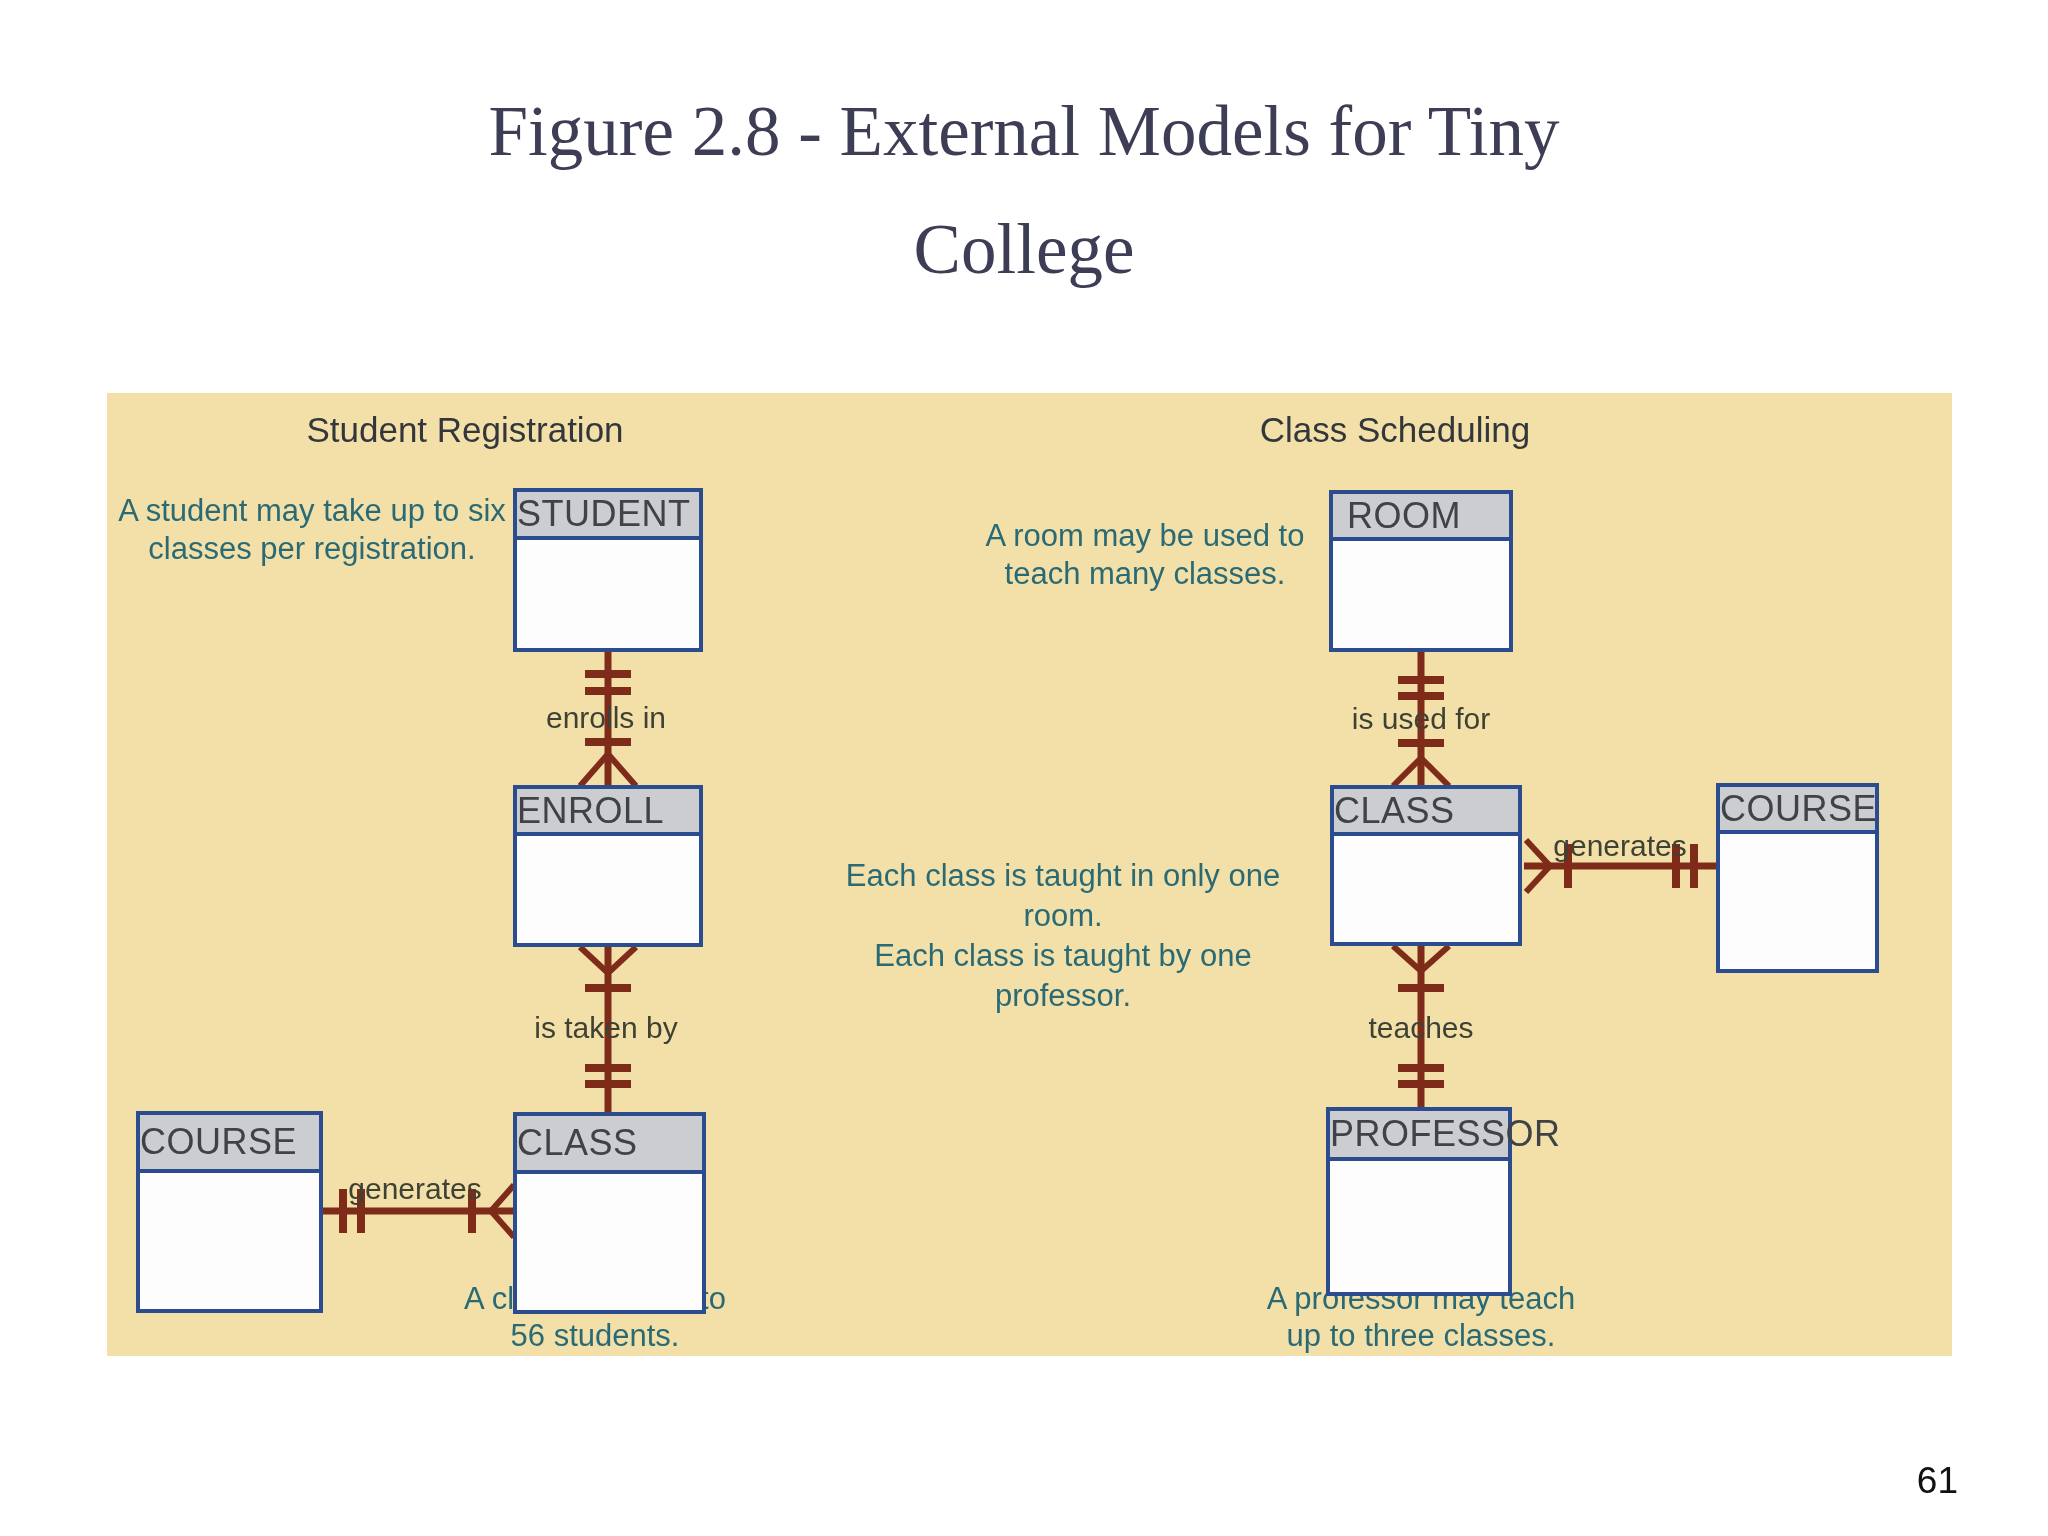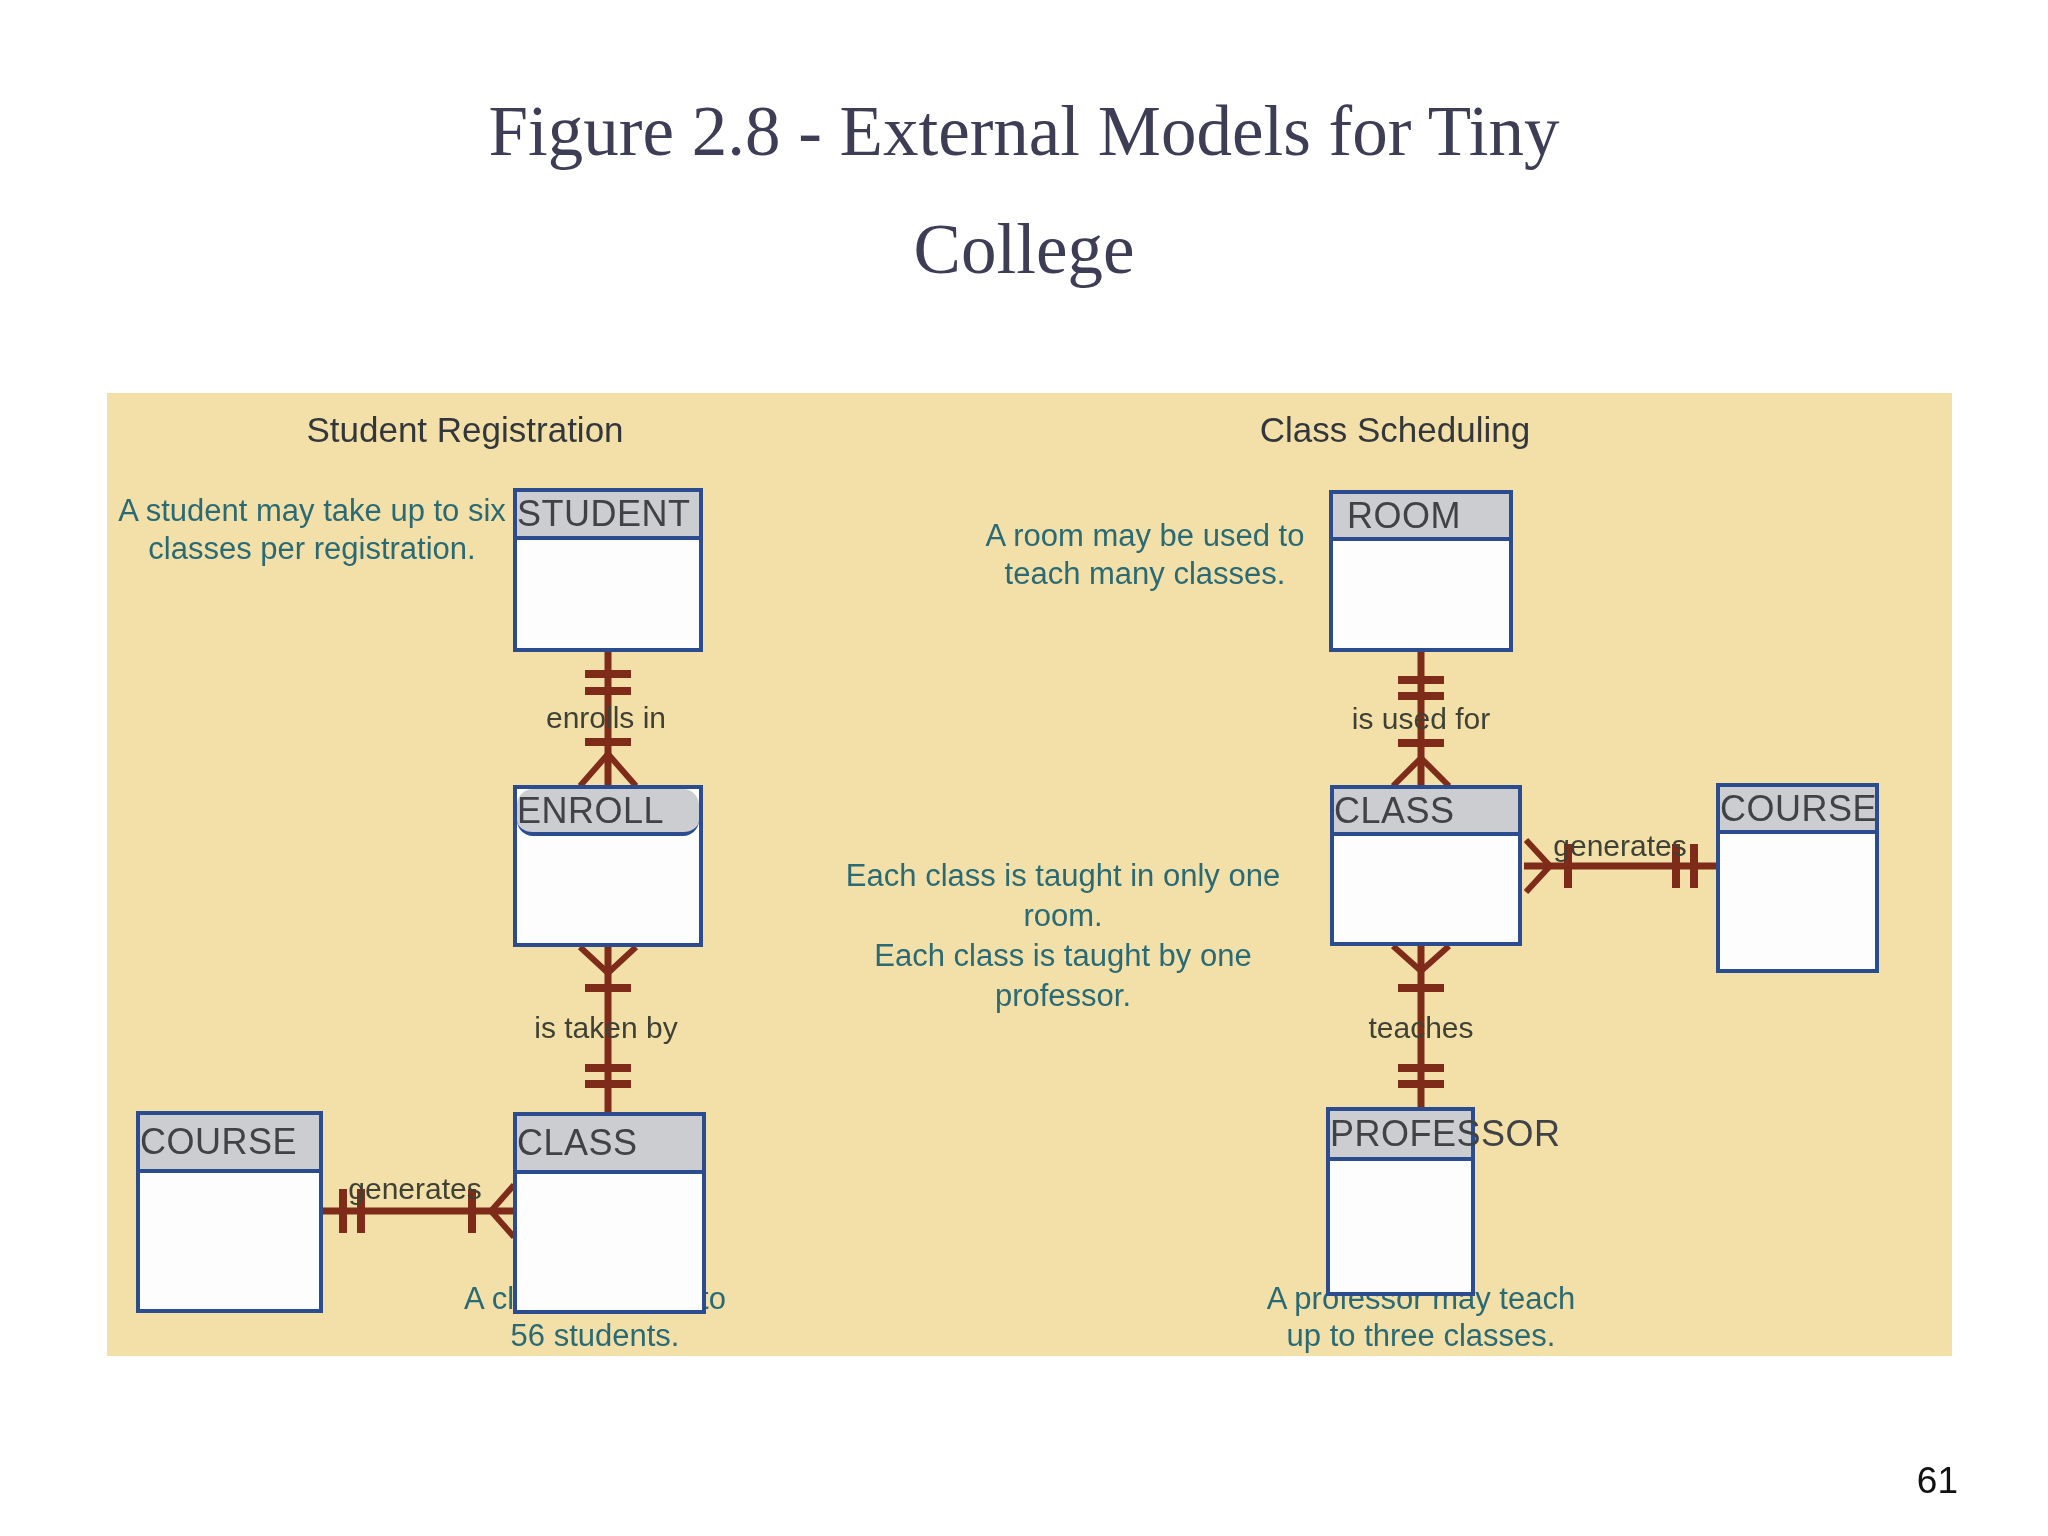--- a/index.html
+++ b/index.html
@@ -102,21 +102,21 @@
     <line class="cbar" x1="27" y1="41" x2="73" y2="41"></line>
     <line class="cbar" x1="27" y1="92" x2="73" y2="92"></line>
     <g>
       <line class="cfoot" x1="50" y1="104" x2="22" y2="136"></line>
       <line class="cfoot" x1="50" y1="104" x2="78" y2="136"></line>
     </g>
   </svg>
   <div class="rel-label" style="left:399px;top:308px;">enrolls in</div>
 
   <div class="entity" style="left:406px;top:392px;width:190px;height:162px;">
-    <div class="entity-header" style="height:47px;border-radius:16px;">
+    <div class="entity-header" style="height:47px;">
       <span>ENROLL</span>
     </div>
     <div class="entity-body"></div>
   </div>
 
   <svg class="conn" style="left:451px;top:552px;" width="100" height="169" viewBox="0 0 100 169">
     <line class="cline" x1="50" y1="2" x2="50" y2="169"></line>
     <g>
       <line class="cfoot" x1="22" y1="2" x2="50" y2="28"></line>
       <line class="cfoot" x1="78" y1="2" x2="50" y2="28"></line>
@@ -218,21 +218,21 @@
     <g>
       <line class="cfoot" x1="22" y1="2" x2="50" y2="27"></line>
       <line class="cfoot" x1="78" y1="2" x2="50" y2="27"></line>
     </g>
     <line class="cbar" x1="27" y1="44" x2="73" y2="44"></line>
     <line class="cbar" x1="27" y1="124" x2="73" y2="124"></line>
     <line class="cbar" x1="27" y1="140" x2="73" y2="140"></line>
   </svg>
   <div class="rel-label" style="left:1214px;top:618px;">teaches</div>
 
-  <div class="entity" style="left:1219px;top:714px;width:149px;height:189px;">
+  <div class="entity" style="left:1219px;top:714px;width:186px;height:189px;">
     <div class="entity-header" style="height:50px;">
       <span>PROFESSOR</span>
     </div>
     <div class="entity-body"></div>
   </div>
 
   <div class="note" style="left:1156px;top:887px;width:316px;line-height:37px;">
     <div>A professor may teach</div>
     <div>up to three classes.</div>
   </div>

